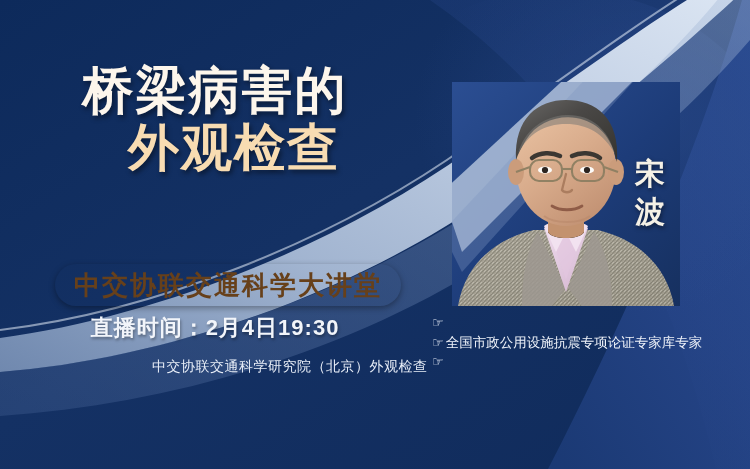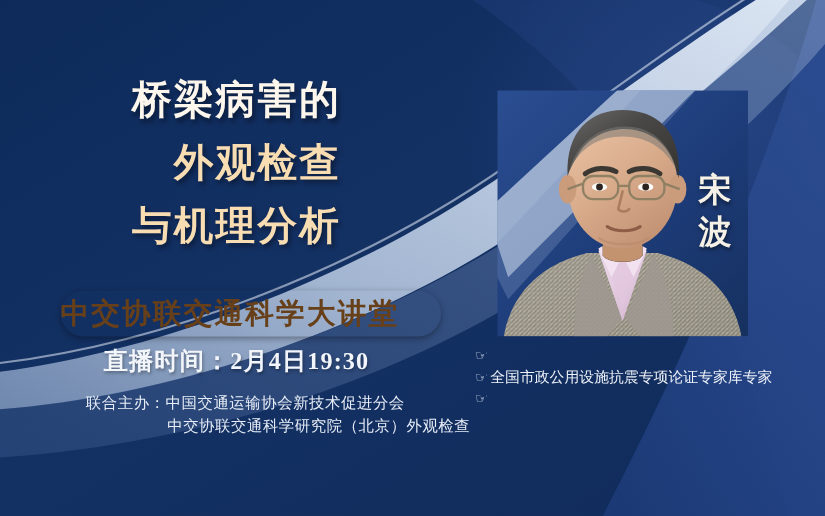--- a/index.html
+++ b/index.html
@@ -35,21 +35,21 @@
     left: 0;
     top: 62px;
     width: 430px;
     text-align: center;
     z-index: 6;
   }
   .title-line {
     display: block;
     font-family: "Liberation Sans", "DejaVu Sans", sans-serif;
     font-weight: bold;
-    font-size: 36px;
+    font-size: 51px;
     line-height: 57px;
     letter-spacing: 2px;
     white-space: nowrap;
     text-shadow: 2px 3px 5px rgba(0,0,0,0.45);
   }
   .title-line.l1 { color: #fdf6ec; }
   .title-line.l2 { color: #f8dcb2; padding-left: 38px; }
   .title-line.l3 { color: #f8dcb2; }
 
   
@@ -68,21 +68,21 @@
         #d7a košc 0%,
         #d8a95a 6%,
         #f3dfb4 30%,
         #fbf3e0 50%,
         #f0d6a4 72%,
         #d29c49 94%,
         #b8842f 100%);
     box-shadow: 0 2px 6px rgba(0,0,0,0.35);
     display: flex;
     align-items: center;
-    justify-content: flex-start;
+    justify-content: center;
   }
   .pill-text {
     font-size: 26px;
     font-weight: bold;
     letter-spacing: 2px;
     color: #67401a;
     white-space: nowrap;
     line-height: 1;
   }
 
@@ -93,21 +93,20 @@
     top: 313px;
     width: 430px;
     text-align: center;
     z-index: 7;
     color: #f2f5fa;
     font-size: 22px;
     font-weight: bold;
     letter-spacing: 1px;
     white-space: nowrap;
     text-shadow: 1px 2px 3px rgba(0,0,0,0.35);
-    font-family: Liberation Serif, serif;
   }
 
   
   .organizers {
     position: absolute;
     left: 78px;
     top: 356px;
     width: 360px;
     z-index: 7;
     color: #e7edf7;
@@ -312,33 +311,31 @@
   </div>
 
   <div class="speaker-name">
     <span class="nm">宋</span>
     <span class="nm">波</span>
   </div>
 
   <div class="title-block">
     <span class="title-line l1">桥梁病害的</span>
     <span class="title-line l2">外观检查</span>
-    <span class="title-line l3">与机理分析</span>
   </div>
 
   <div class="pill-wrap">
     <div class="pill">
       <span class="pill-text">中交协联交通科学大讲堂</span>
     </div>
   </div>
 
   <div class="live-time">直播时间：2月4日19:30</div>
 
   <div class="organizers">
-    <span class="org-line">联合主办：中国交通运输协会新技术促进分会</span>
     <span class="org-line indent">中交协联交通科学研究院（北京）外观检查</span>
   </div>
 
   <div class="credentials">
     <div class="cred-row">
       <span class="cred-icon">☞</span>
     </div>
     <div class="cred-row">
       <span class="cred-icon">☞</span>
       <span class="cred-text">全国市政公用设施抗震专项论证专家库专家</span>

